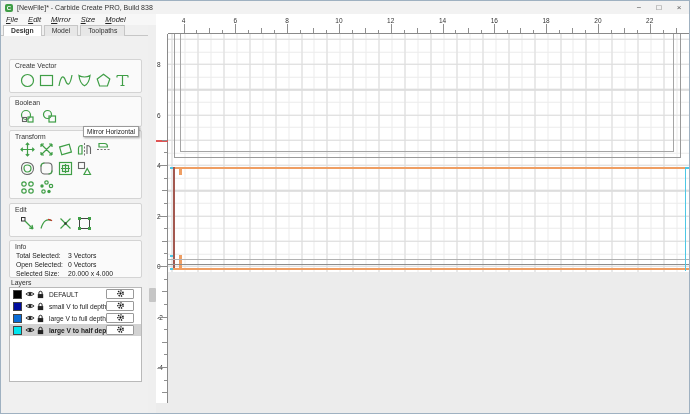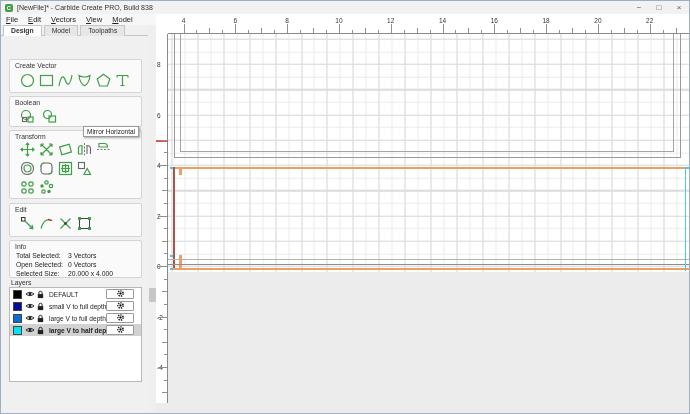--- a/index.html
+++ b/index.html
@@ -7,21 +7,21 @@
   #win { position:relative; width:690px; height:414px; background:#f0f0f0; border:1px solid #9fb1c1; overflow:hidden; }
 
   
   #titlebar { position:absolute; left:0; top:0; width:690px; height:13px; background:#f2f2f2; display:flex; align-items:center; font-size:7px; color:#333; }
   #app-icon { width:8px; height:8px; margin:0 4px 0 4px; background:#3f9e46; border-radius:2px; color:#fff; font-size:6px; line-height:8px; text-align:center; font-weight:bold; }
   #win-controls { position:absolute; right:2px; top:0; height:13px; display:flex; }
   .wbtn { width:20px; height:13px; font-size:8px; line-height:13px; text-align:center; color:#555; }
 
   
   #menubar { position:absolute; left:0; top:13px; width:155px; height:11px; background:#f7f7f7; display:flex; align-items:center; font-size:7.5px; color:#222; }
-  .menu-item { padding:0 5px; display:inline-block; }
+  .menu-item { padding:0 5px; display:inline-block;font-style:italic; }
   .menu-item::first-letter { text-decoration:underline; }
 
   
   #left-panel { position:absolute; left:0; top:24px; width:147px; height:390px; background:#f0f0f0; }
   #tabbar { position:absolute; left:0; top:0; width:147px; height:11px; border-bottom:1px solid #c6c6c6; display:flex; font-size:6.8px; color:#333; }
   .tab { padding:1px 7px 0 7px; height:11px; background:#e7e7e7; border:1px solid #c6c6c6; border-bottom:none; margin-left:2px; }
   .tab.active { background:#fff; font-weight:bold; }
 
   .gbox { position:absolute; left:8px; width:133px; background:#fafafa; border:1px solid #d4d4d4; border-radius:2px; }
   .gbox .glabel { position:absolute; left:5px; top:2px; font-size:6.8px; color:#333; }
@@ -83,22 +83,22 @@
     <div id="win-controls">
       <div class="wbtn">−</div>
       <div class="wbtn">□</div>
       <div class="wbtn">×</div>
     </div>
   </div>
 
   <div id="menubar">
       <span class="menu-item">File</span>
       <span class="menu-item">Edit</span>
-      <span class="menu-item">Vectors</span>
-      <span class="menu-item">View</span>
+      <span class="menu-item">Mirror</span>
+      <span class="menu-item">Size</span>
       <span class="menu-item">Model</span>
     </div>
 
   <div id="left-panel">
     <div id="tabbar">
         <div class="tab active">Design</div>
         <div class="tab">Model</div>
         <div class="tab">Toolpaths</div>
       </div>
 

